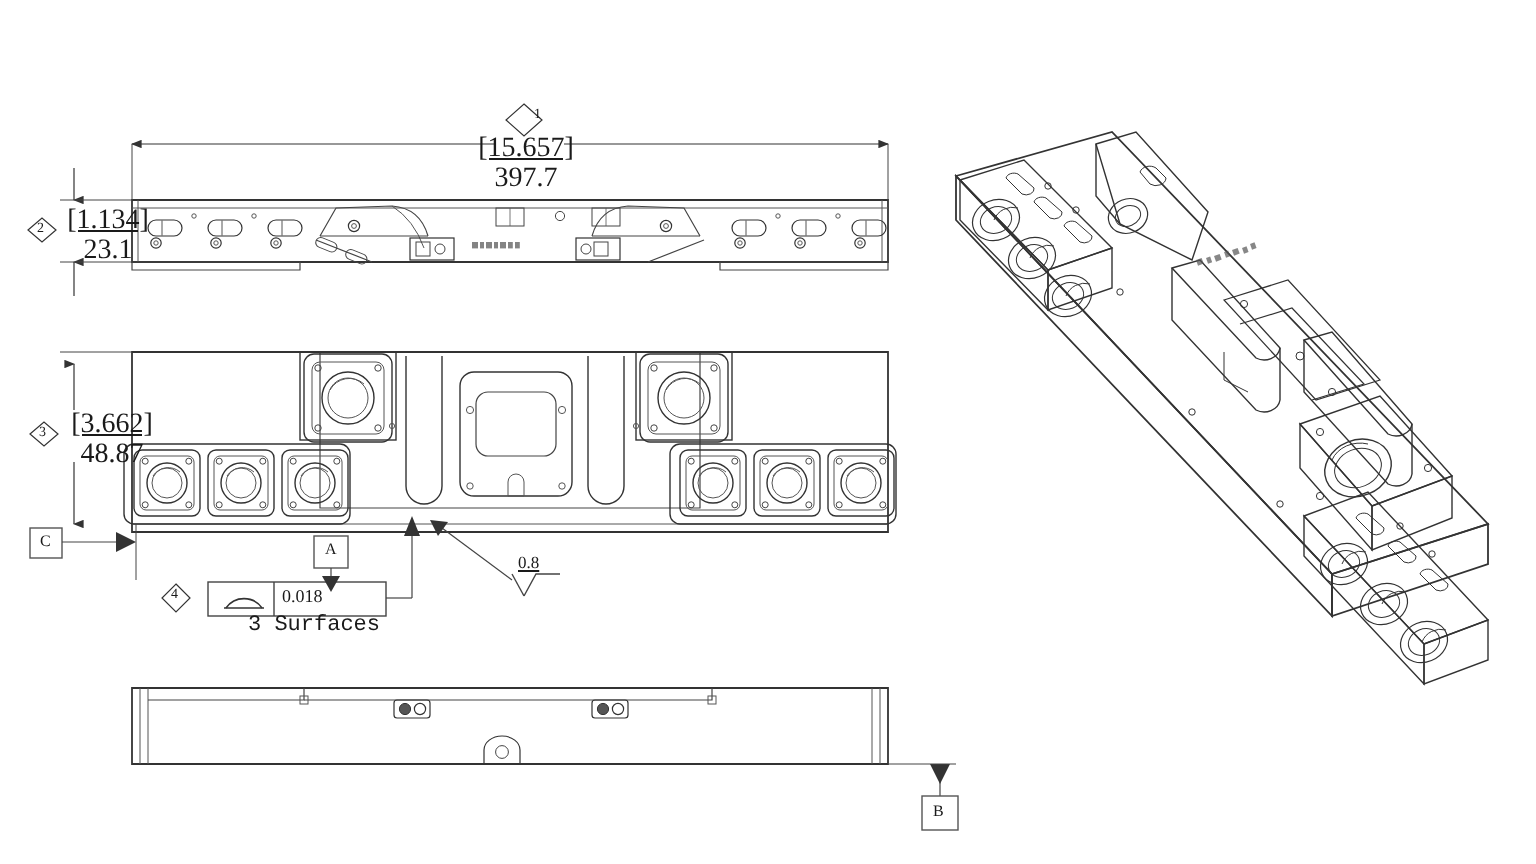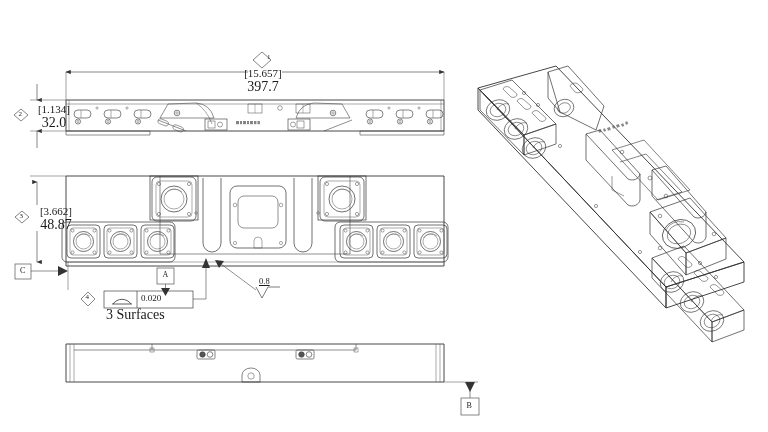--- a/index.html
+++ b/index.html
@@ -2,21 +2,21 @@
 <html><head>
 <meta charset="utf-8">
 <style>
   html,body{margin:0;padding:0;background:#ffffff;}
   body{width:768px;height:432px;position:relative;overflow:hidden;
        font-family:"Liberation Serif", serif;color:#1a1a1a;}
   .stage{position:absolute;inset:0;}
   svg{position:absolute;left:0;top:0;}
   .lbl{position:absolute;white-space:nowrap;line-height:1.05;}
   .dimval{font-size:9px;text-align:center;}
-  .dimval .up{display:block;font-size:11px;}
+  .dimval .up{display:block;font-size:14px;text-decoration:underline;}
   .dimval .dn{display:block;font-size:14px;}
   .tiny{font-size:7px;}
   .mid{font-size:8px;}
 </style>
 </head>
 <body>
 
 <div class="stage">
 
 <svg width="768" height="432" viewBox="0 0 768 432">
@@ -378,33 +378,33 @@
 </svg>
 
 <div class="lbl dimval" style="left:232px;top:68px;width:62px;">
   <span class="up">[15.657]</span>
   <span class="dn">397.7</span>
 </div>
 <div class="lbl tiny" style="left:267px;top:54px;">1</div>
 
 <div class="lbl dimval" style="left:26px;top:104px;width:56px;">
   <span class="up">[1.134]</span>
-  <span class="dn">32.0</span>
+  <span class="dn">23.1</span>
 </div>
 <div class="lbl tiny" style="left:18.5px;top:111px;">2</div>
 
 <div class="lbl dimval" style="left:28px;top:206px;width:56px;">
   <span class="up">[3.662]</span>
   <span class="dn">48.87</span>
 </div>
 <div class="lbl tiny" style="left:19.5px;top:213px;">3</div>
 
 <div class="lbl mid" style="left:20px;top:267px;">C</div>
 <div class="lbl mid" style="left:162.5px;top:271px;">A</div>
 <div class="lbl mid" style="left:466.5px;top:402px;">B</div>
 
-<div class="lbl" style="left:141px;top:294px;font-size:9px;">0.020</div>
-<div class="lbl" style="left:106px;top:308px;font-size:14px;">3 Surfaces</div>
+<div class="lbl" style="left:141px;top:294px;font-size:9px;">0.018</div>
+<div class="lbl" style="left:124px;top:308px;font-size:11px;font-family:Liberation Mono, monospace;">3 Surfaces</div>
 <div class="lbl tiny" style="left:85.5px;top:294px;">4</div>
 
 <div class="lbl" style="left:259px;top:277px;font-size:8.5px;text-decoration:underline;">0.8</div>
 
 </div>
 
 </body></html>

